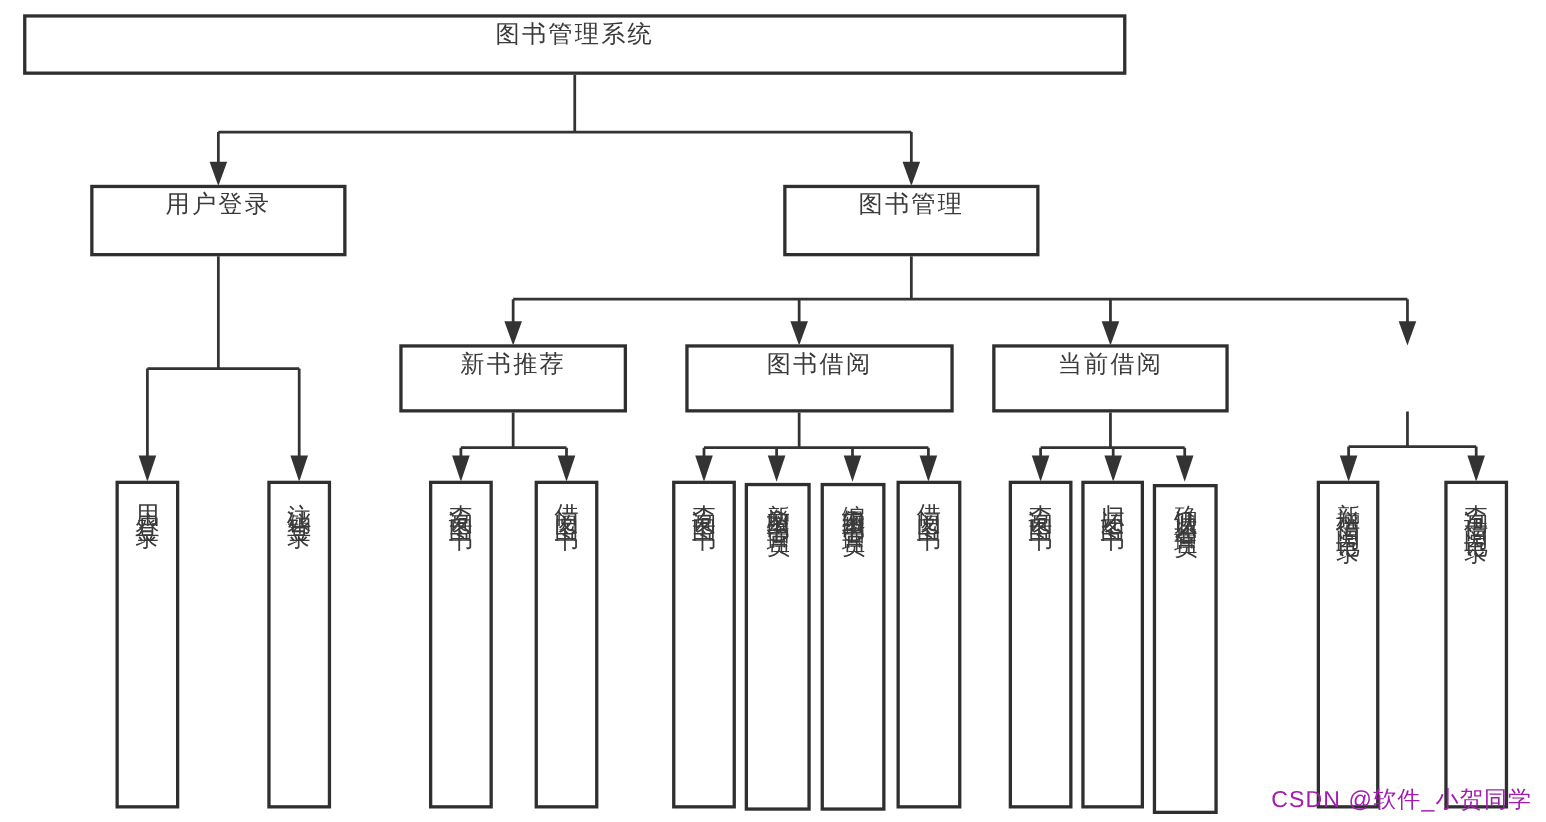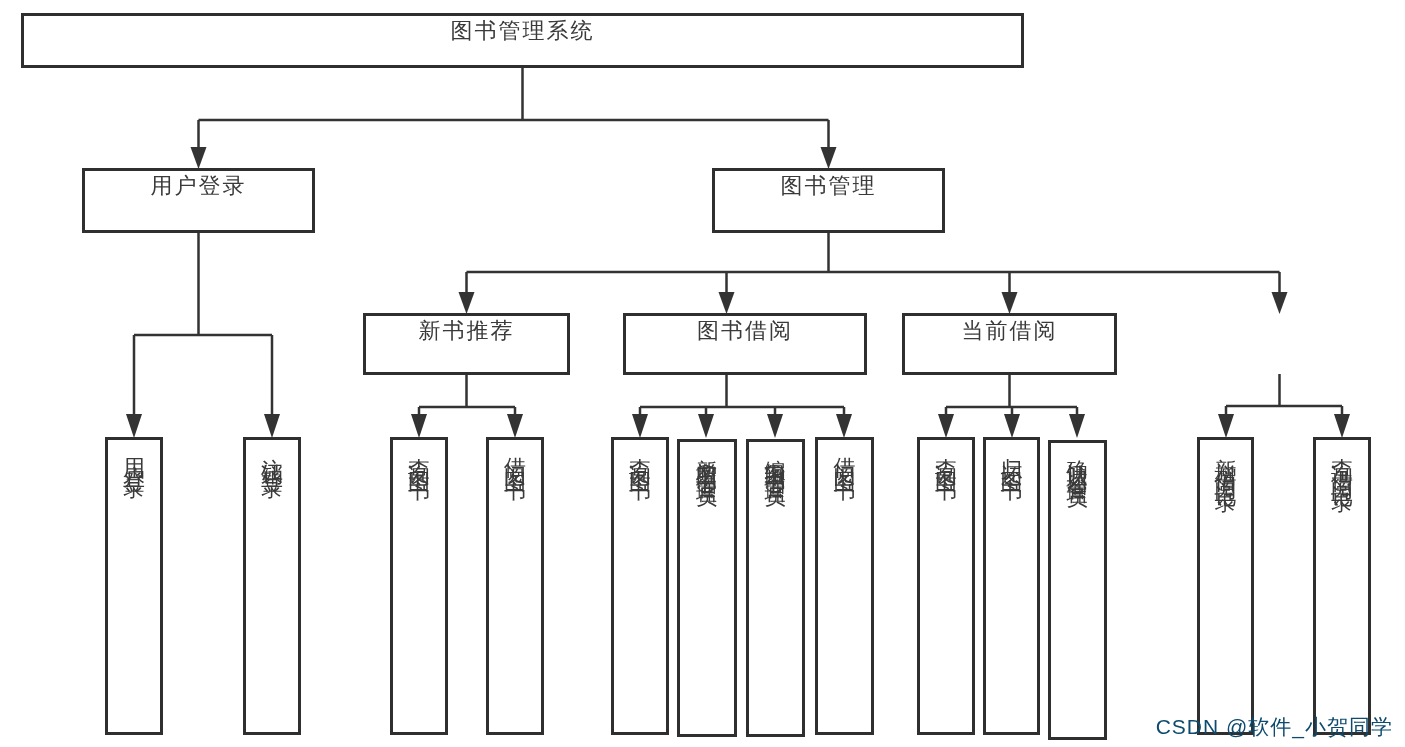--- a/index.html
+++ b/index.html
@@ -49,21 +49,21 @@
   }
   .v-text.tight {
     letter-spacing: 4px;
     font-size: 21px;
   }
   #watermark {
     position: absolute;
     right: 12px;
     bottom: 6px;
     font-size: 21px;
-    color: #0c4a6e;
+    color: #a21caf;
     letter-spacing: 1px;
     z-index: 10;
     white-space: nowrap;
   }
 </style>
 </head>
 <body>
 
 <div id="stage">
 

